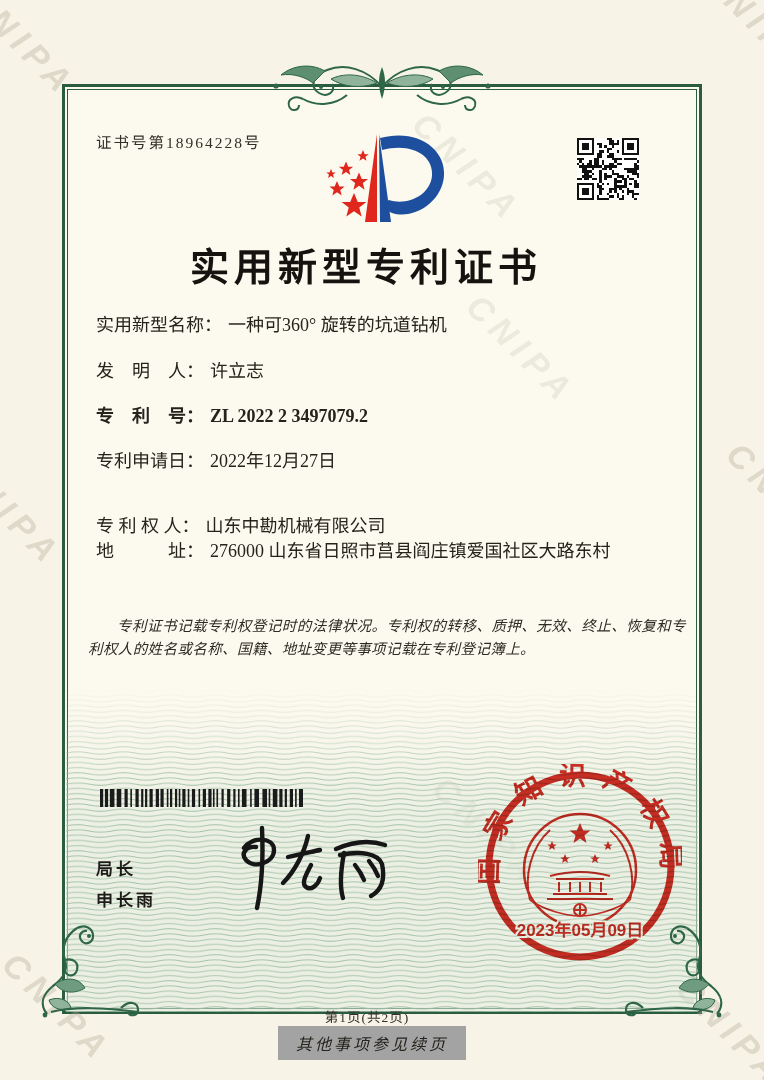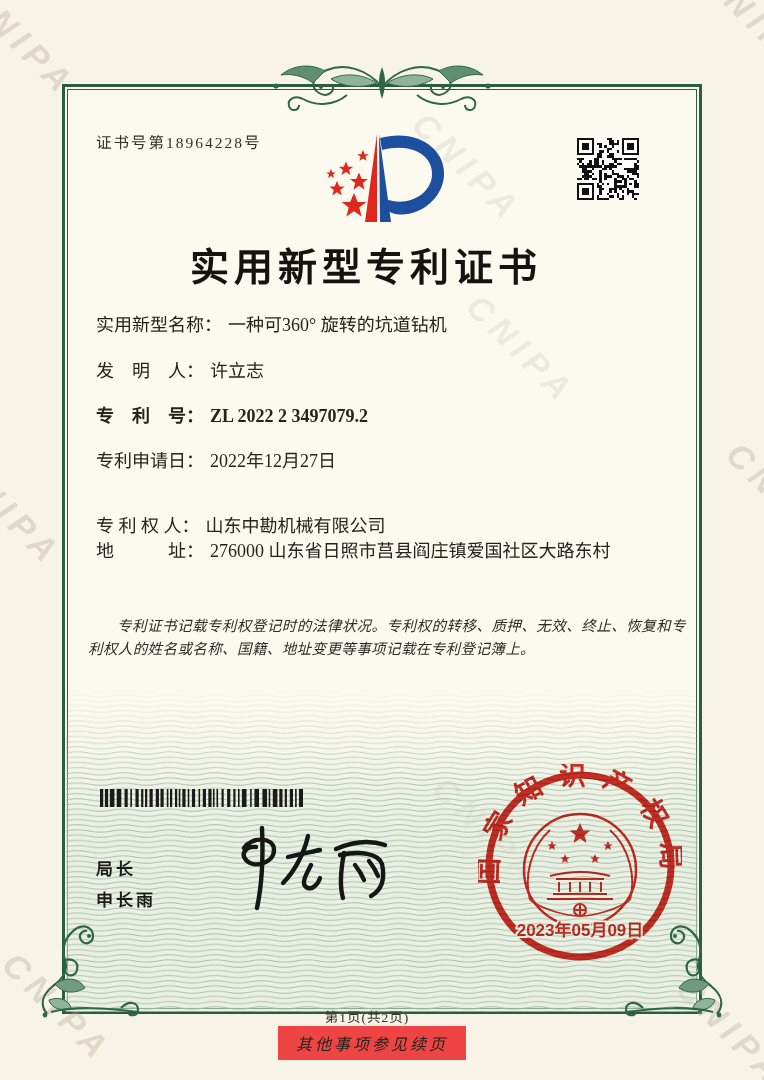--- a/index.html
+++ b/index.html
@@ -58,21 +58,21 @@
   }
   .signer.t1{top:855px;} .signer.t2{top:886px;}
   .seal{position:absolute;left:478px;top:764px;width:204px;height:204px;z-index:5;
         mix-blend-mode:multiply;opacity:.95;}
   .page-num{
     position:absolute;left:62px;top:981px;width:610px;text-align:center;
     font-size:13.5px;color:#33302a;letter-spacing:1px;z-index:3;margin-top:25px;
   }
   .cont-note-wrap{position:absolute;left:0;top:1026px;width:744px;text-align:center;z-index:3;}
   .cont-note{
-    display:inline-block;background:#ef4444;padding:5px 18px;
+    display:inline-block;background:#a3a3a3;padding:5px 18px;
     font-size:16px;font-style:italic;letter-spacing:3px;color:#26231d;font-family:Liberation Mono, monospace;
   }
 </style>
 </head>
 <body>
 
 <div class="page">
 
   <div class="wm" style="left:-48px;top:22px;">CNIPA</div>
   <div class="wm" style="left:688px;top:2px;">CNIPA</div>

